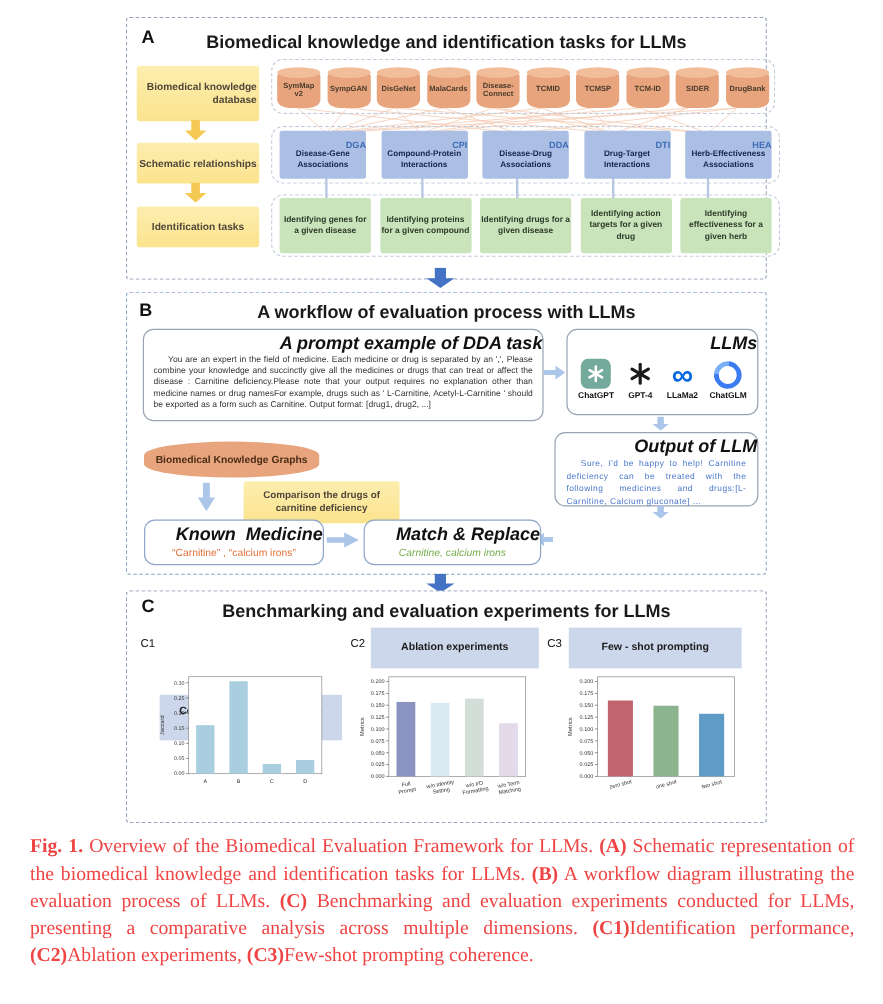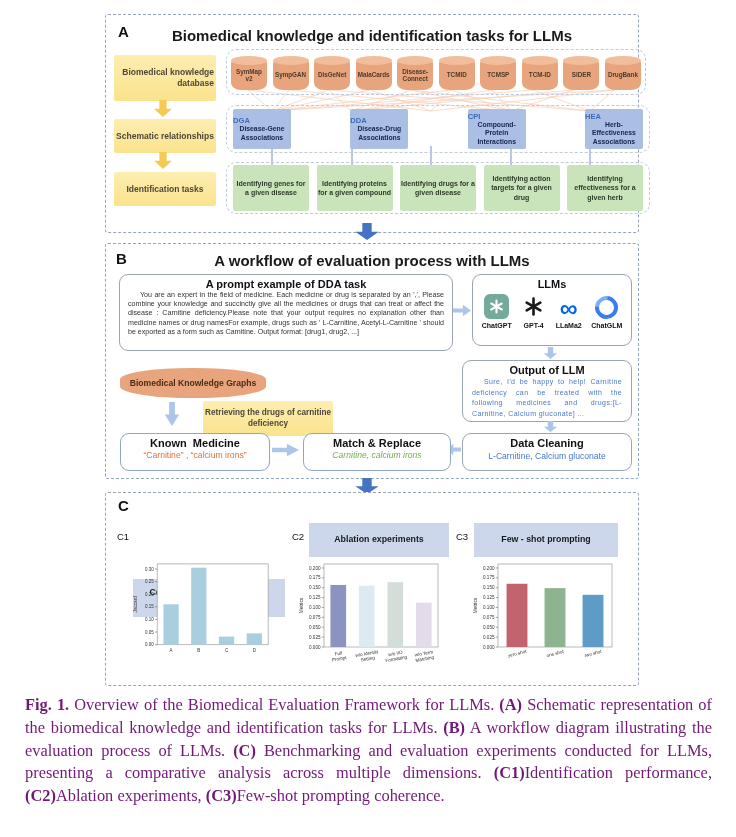--- a/index.html
+++ b/index.html
@@ -22,30 +22,30 @@
   .arr-left{clip-path:polygon(100% 34%,45% 34%,45% 6%,0 50%,45% 94%,45% 66%,100% 66%);}
   .yellow-arr{background:#f4ca54;}
   .blue-big{background:#4472c4;}
   .blue-light{background:#abc6e9;}
   
   .cyl{position:relative;width:36px;height:30px;background:#e8a47c;border-radius:4px 4px 10px 10px/4px 4px 7px 7px;
        display:flex;align-items:center;justify-content:center;margin-top:6px;}
   .cyl::before{content:"";position:absolute;left:0;right:0;top:-4px;height:9px;background:#f2bd9a;border-radius:50%;}
   .cyl-label{position:relative;z-index:1;font-size:6.3px;font-weight:bold;color:#4a3b2c;text-align:center;line-height:1.15;padding:0 1px;}
   
-  .bbox{width:58px;height:40px;background:#aabfe3;border-radius:2px;display:flex;flex-direction:column;align-items:flex-start;justify-content:center;text-align:center;}
+  .bbox{width:72px;height:40px;background:#aabfe3;border-radius:2px;display:flex;flex-direction:column;align-items:flex-end;justify-content:center;text-align:center;}
   .bbox .acr{font-size:7.6px;font-weight:bold;color:#3e6cb8;line-height:1.2;}
   .bbox .nm{font-size:6.8px;font-weight:bold;color:#15234d;line-height:1.2;}
   
   .gbox{width:74px;height:44px;background:#c9e3ba;border-radius:2px;display:flex;align-items:center;justify-content:center;
         text-align:center;font-size:7px;font-weight:bold;color:#2e3b2a;line-height:1.3;padding:1px;}
   .vline{position:absolute;width:1.5px;background:#b9c7e4;}
   
   .rbox{position:absolute;background:#fff;border:1px solid #9aa4b2;border-radius:9px;}
-  .rbox .bt{text-align:center;font-weight:bold;font-size:11px;color:#111;margin-top:3px;}
+  .rbox .bt{text-align:right;font-weight:bold;font-size:15px;color:#111;margin-top:3px;font-style:italic;}
   .prompt-body{font-size:7.1px;color:#333;line-height:1.3;padding:1px 8px 2px 8px;text-align:justify;text-indent:12px;}
   .llm-row{display:flex;justify-content:space-around;align-items:flex-end;margin-top:4px;padding:0 4px;}
   .llm-cell{display:flex;flex-direction:column;align-items:center;gap:3px;}
   .llm-name{font-size:7px;font-weight:bold;color:#111;}
   .gpt-tile{width:25px;height:25px;border-radius:6px;background:#74aa9c;display:flex;align-items:center;justify-content:center;}
   .gpt4-tile{width:25px;height:25px;display:flex;align-items:center;justify-content:center;}
   .inf{font-size:25px;font-weight:bold;color:#0668e1;line-height:22px;}
   .glm{width:15px;height:15px;border-radius:50%;border:4.5px solid #3b7df0;border-top-color:#79aef8;transform:rotate(-40deg);}
   .out-body{font-size:7px;color:#4a77c9;line-height:1.5;letter-spacing:0.4px;padding:1px 9px;text-align:justify;text-indent:12px;}
   .clean-body{font-size:8.6px;color:#4a77c9;text-align:center;margin-top:2px;}
@@ -53,21 +53,21 @@
            font-size:8.6px;font-weight:bold;color:#4a2c16;text-align:center;}
   .known-body{font-size:8.6px;color:#e2703a;text-align:center;margin-top:1px;}
   .match-body{font-size:8.6px;color:#76ad4e;text-align:center;margin-top:1px;font-style:italic;}
   
   .c-sub-label{position:absolute;font-weight:normal;font-size:9.5px;color:#111;}
   .c-header{position:absolute;background:#ccd7eb;display:flex;align-items:center;justify-content:center;text-align:center;
             font-weight:bold;font-size:8.8px;color:#1a1a1a;line-height:1.3;padding:2px 6px;}
   .mini-chart{position:absolute;}
   
   .caption{position:absolute;left:25px;top:694px;width:687px;font-family:"Liberation Serif","DejaVu Serif",serif;
-           font-size:16.4px;line-height:1.39;color:#701a75;text-align:justify;margin:0;}
+           font-size:16.4px;line-height:1.39;color:#ef4444;text-align:justify;margin:0;}
 </style>
 </head>
 <body>
 
 <div class="panel" style="left:105px;top:14px;width:532px;height:217px;">
   <div class="panel-label" style="left:12px;top:8px;">A</div>
   <div class="panel-title" style="top:12px;">Biomedical knowledge and identification tasks for LLMs</div>
 
   <div class="ybox" style="left:8px;top:40px;width:98px;height:42px;text-align:right;">Biomedical knowledge database</div>
   <div class="arr arr-down yellow-arr" style="left:47px;top:85px;width:20px;height:17px;"></div>
@@ -142,26 +142,30 @@
         <span class="cyl-label">DrugBank</span>
       </div>
   </div>
 
   <div class="row-frame" style="left:120px;top:90px;width:410px;height:46px;padding:0 6px;">
     <div class="bbox">
       <div class="acr">DGA</div>
       <div class="nm">Disease-Gene Associations</div>
     </div>
     <div class="bbox">
+      <div class="acr">CPI</div>
+      <div class="nm">Compound-Protein Interactions</div>
+    </div>
+    <div class="bbox">
       <div class="acr">DDA</div>
       <div class="nm">Disease-Drug Associations</div>
     </div>
     <div class="bbox">
-      <div class="acr">CPI</div>
-      <div class="nm">Compound-Protein Interactions</div>
+      <div class="acr">DTI</div>
+      <div class="nm">Drug-Target Interactions</div>
     </div>
     <div class="bbox">
       <div class="acr">HEA</div>
       <div class="nm">Herb-Effectiveness Associations</div>
     </div>
   </div>
 
   <div class="row-frame" style="left:120px;top:147px;width:410px;height:50px;padding:0 6px;">
     <div class="gbox">Identifying genes for a given disease</div>
     <div class="gbox">Identifying proteins for a given compound</div>
@@ -224,50 +228,47 @@
 
   <div class="arr arr-down blue-light" style="left:437px;top:103px;width:15px;height:12px;"></div>
 
   <div class="rbox" style="left:356px;top:116px;width:168px;height:60px;">
     <div class="bt">Output of LLM</div>
     <div class="out-body">Sure, I'd be happy to help! Carnitine deficiency can be treated with the following medicines and drugs:[L-Carnitine, Calcium gluconate] ...</div>
   </div>
 
   <div class="arr arr-down blue-light" style="left:437px;top:177px;width:15px;height:11px;"></div>
 
-  <div class="rbox" style="left:356px;top:189px;width:168px;height:36px;">
-    <div class="bt">Data Cleaning</div>
-    <div class="clean-body">L-Carnitine, Calcium gluconate</div>
-  </div>
 
   <div class="arr arr-left blue-light" style="left:341px;top:199px;width:14px;height:13px;"></div>
 
   <div class="bkg-cyl" style="left:14px;top:124px;width:146px;height:30px;">Biomedical Knowledge Graphs</div>
 
   <div class="arr arr-down blue-light" style="left:58px;top:158px;width:16px;height:24px;"></div>
 
-  <div class="ybox" style="left:97px;top:157px;width:126px;height:31px;font-size:8.2px;">Retrieving the drugs of carnitine deficiency</div>
+  <div class="ybox" style="left:97px;top:157px;width:126px;height:31px;font-size:8.2px;">Comparison the drugs of carnitine deficiency</div>
 
   <div class="rbox" style="left:14px;top:189px;width:148px;height:36px;border-color:#8ea6c8;">
     <div class="bt" style="white-space:pre;">Known  Medicine</div>
     <div class="known-body">“Carnitine” ,  “calcium irons”</div>
   </div>
 
   <div class="arr arr-right blue-light" style="left:166px;top:199px;width:27px;height:14px;"></div>
 
   <div class="rbox" style="left:197px;top:189px;width:146px;height:36px;border-color:#8ea6c8;">
     <div class="bt">Match &amp; Replace</div>
     <div class="match-body">Carnitine, calcium irons</div>
   </div>
 </div>
 
 <div class="arr arr-down blue-big" style="left:354px;top:478px;width:26px;height:16px;"></div>
 
 <div class="panel" style="left:105px;top:492px;width:532px;height:192px;">
   <div class="panel-label" style="left:12px;top:4px;">C</div>
+  <div class="panel-title" style="top:8px;">Benchmarking and evaluation experiments for LLMs</div>
 
   <div class="c-sub-label" style="left:11px;top:38px;">C1</div>
   <div class="c-header" style="left:27px;top:46px;width:140px;height:34px;margin-top:40px;">Comparison of identification performance</div>
 
   <div class="c-sub-label" style="left:186px;top:38px;">C2</div>
   <div class="c-header" style="left:203px;top:30px;width:128px;height:30px;">Ablation experiments</div>
 
   <div class="c-sub-label" style="left:350px;top:38px;">C3</div>
   <div class="c-header" style="left:368px;top:30px;width:132px;height:30px;">Few - shot prompting</div>
 

